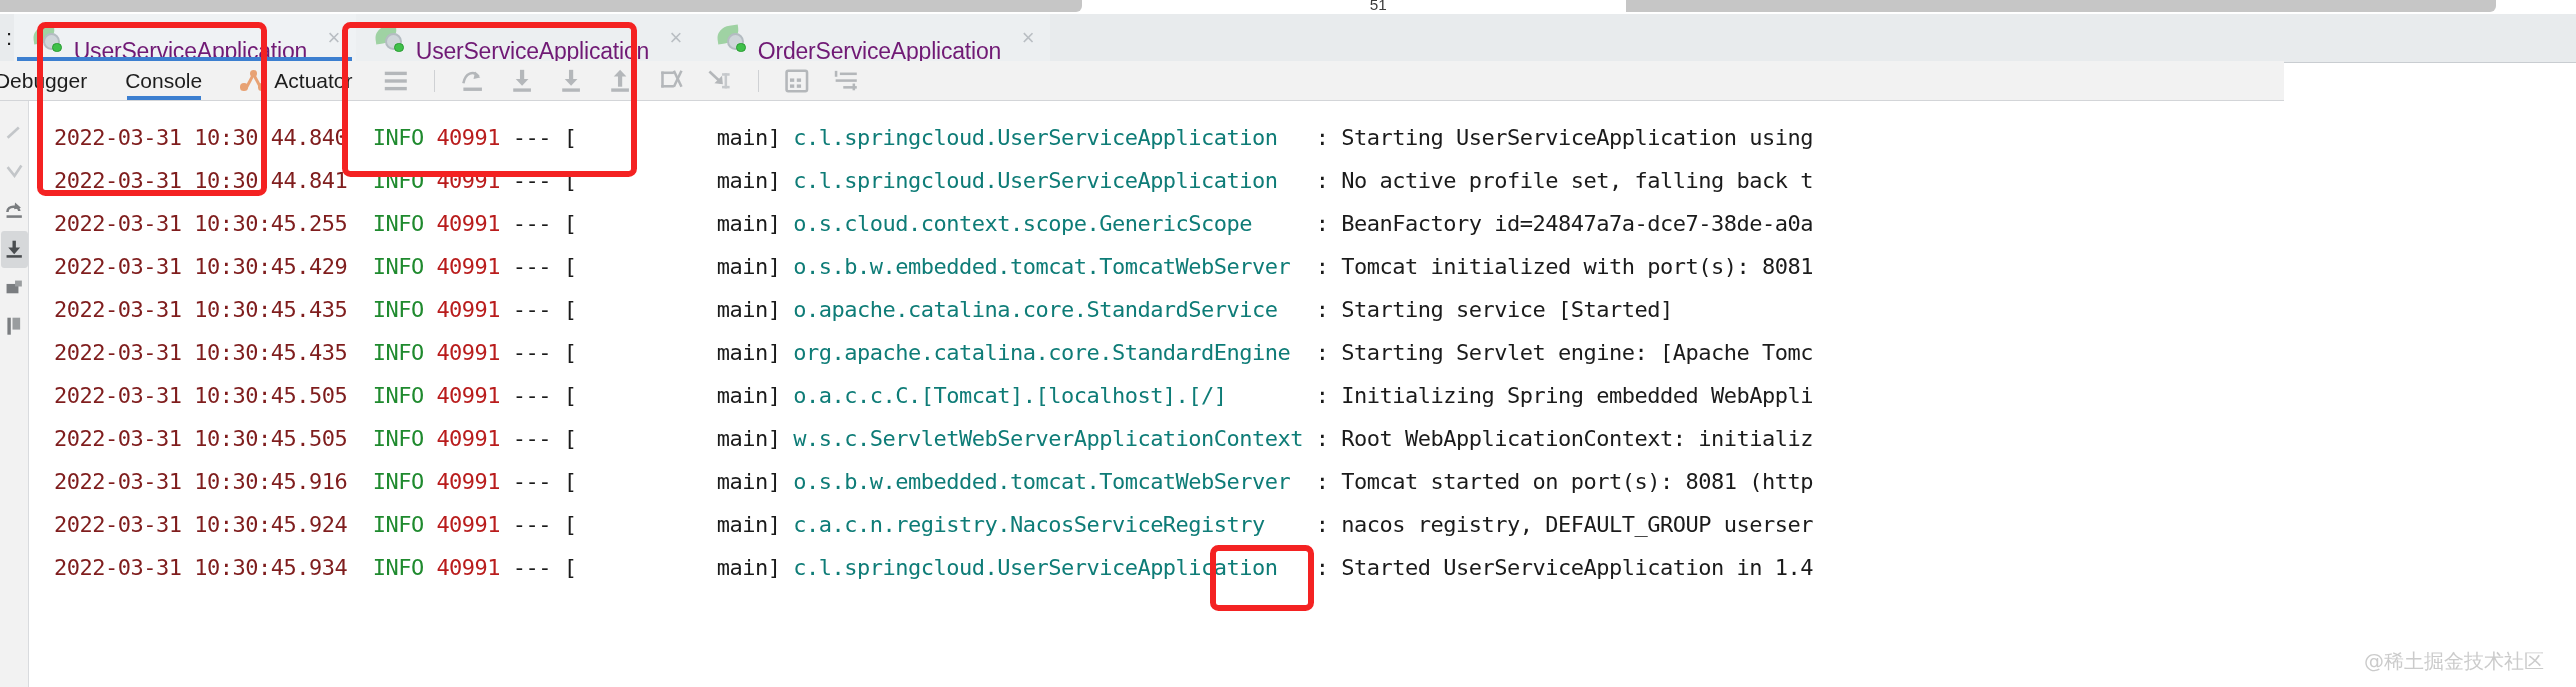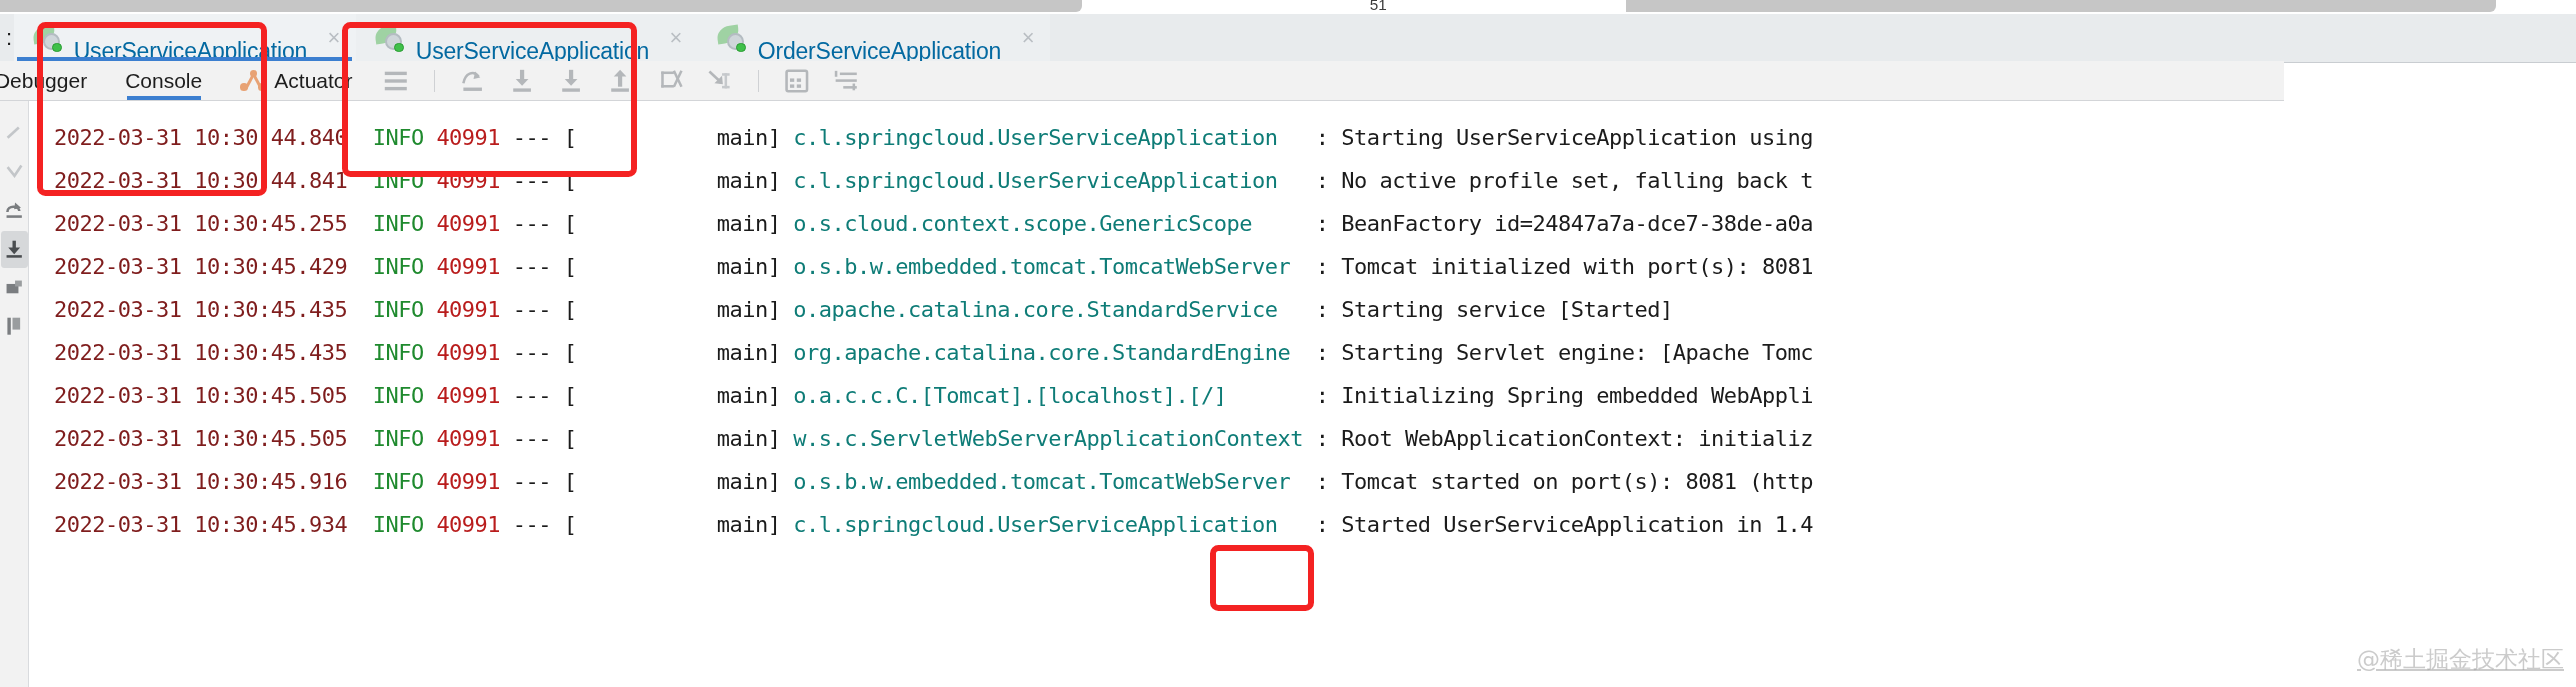--- a/index.html
+++ b/index.html
@@ -90,21 +90,21 @@
   }
   .run-tab.active::after {
     content: "";
     position: absolute;
     left: 3.4px; right: 3.4px; bottom: 0;
     height: 5.1px;
     background: #3c7fd0;
   }
   .run-tab-label {
     font-size: 23px;
-    color: #0369a1;
+    color: #701a75;
     font-family: "Liberation Sans", sans-serif;
     letter-spacing: -0.2px;
     margin-top: 28px;
   }
   .run-tab-close {
     font-size: 22px;
     color: #b9bec3;
     margin-left: 8.5px;
     line-height: 1;
   }
@@ -265,28 +265,27 @@
     box-sizing: border-box;
     pointer-events: none;
   }
   #annot-tab-1 { left: 37px;  top: 22px;  width: 230px; height: 174px; }
   #annot-tab-2 { left: 342px; top: 22px;  width: 295px; height: 155px; }
   #annot-port  { left: 1210px; top: 545px; width: 104px; height: 66px; }
 
   
   .watermark {
     position: absolute;
-    right: 12px;
+    right: 32px;
     bottom: 12px;
-    font-size: 23px;
+    font-size: 20px;
     color: rgba(160,160,160,0.55);
     font-family: "DejaVu Sans", sans-serif;
     pointer-events: none;
     white-space: nowrap;
-    text-decoration: underline;
   }
 </style>
 </head>
 <body>
 
 <div class="top-strip">
   <div class="grey-bar"></div>
   <div class="grey-bar-2"></div>
   <div class="partial-tabnum">51</div>
 </div>
@@ -474,20 +473,21 @@
 <div class="console" id="console-output">
     <div class="logline"><span class="c-ts">2022-03-31 10:30:44.840  </span><span class="c-level">INFO </span><span class="c-pid">40991 </span><span class="c-dash">--- </span><span class="c-thread">[           main] </span><span class="c-logger">c.l.springcloud.UserServiceApplication   </span><span class="c-msg">: </span><span class="c-msg">Starting UserServiceApplication using</span></div>
     <div class="logline"><span class="c-ts">2022-03-31 10:30:44.841  </span><span class="c-level">INFO </span><span class="c-pid">40991 </span><span class="c-dash">--- </span><span class="c-thread">[           main] </span><span class="c-logger">c.l.springcloud.UserServiceApplication   </span><span class="c-msg">: </span><span class="c-msg">No active profile set, falling back t</span></div>
     <div class="logline"><span class="c-ts">2022-03-31 10:30:45.255  </span><span class="c-level">INFO </span><span class="c-pid">40991 </span><span class="c-dash">--- </span><span class="c-thread">[           main] </span><span class="c-logger">o.s.cloud.context.scope.GenericScope     </span><span class="c-msg">: </span><span class="c-msg">BeanFactory id=24847a7a-dce7-38de-a0a</span></div>
     <div class="logline"><span class="c-ts">2022-03-31 10:30:45.429  </span><span class="c-level">INFO </span><span class="c-pid">40991 </span><span class="c-dash">--- </span><span class="c-thread">[           main] </span><span class="c-logger">o.s.b.w.embedded.tomcat.TomcatWebServer  </span><span class="c-msg">: </span><span class="c-msg">Tomcat initialized with port(s): 8081</span></div>
     <div class="logline"><span class="c-ts">2022-03-31 10:30:45.435  </span><span class="c-level">INFO </span><span class="c-pid">40991 </span><span class="c-dash">--- </span><span class="c-thread">[           main] </span><span class="c-logger">o.apache.catalina.core.StandardService   </span><span class="c-msg">: </span><span class="c-msg">Starting service [Started]</span></div>
     <div class="logline"><span class="c-ts">2022-03-31 10:30:45.435  </span><span class="c-level">INFO </span><span class="c-pid">40991 </span><span class="c-dash">--- </span><span class="c-thread">[           main] </span><span class="c-logger">org.apache.catalina.core.StandardEngine  </span><span class="c-msg">: </span><span class="c-msg">Starting Servlet engine: [Apache Tomc</span></div>
     <div class="logline"><span class="c-ts">2022-03-31 10:30:45.505  </span><span class="c-level">INFO </span><span class="c-pid">40991 </span><span class="c-dash">--- </span><span class="c-thread">[           main] </span><span class="c-logger">o.a.c.c.C.[Tomcat].[localhost].[/]       </span><span class="c-msg">: </span><span class="c-msg">Initializing Spring embedded WebAppli</span></div>
     <div class="logline"><span class="c-ts">2022-03-31 10:30:45.505  </span><span class="c-level">INFO </span><span class="c-pid">40991 </span><span class="c-dash">--- </span><span class="c-thread">[           main] </span><span class="c-logger">w.s.c.ServletWebServerApplicationContext </span><span class="c-msg">: </span><span class="c-msg">Root WebApplicationContext: initializ</span></div>
     <div class="logline"><span class="c-ts">2022-03-31 10:30:45.916  </span><span class="c-level">INFO </span><span class="c-pid">40991 </span><span class="c-dash">--- </span><span class="c-thread">[           main] </span><span class="c-logger">o.s.b.w.embedded.tomcat.TomcatWebServer  </span><span class="c-msg">: </span><span class="c-msg">Tomcat started on port(s): 8081 (http</span></div>
+    <div class="logline"><span class="c-ts">2022-03-31 10:30:45.924  </span><span class="c-level">INFO </span><span class="c-pid">40991 </span><span class="c-dash">--- </span><span class="c-thread">[           main] </span><span class="c-logger">c.a.c.n.registry.NacosServiceRegistry    </span><span class="c-msg">: </span><span class="c-msg">nacos registry, DEFAULT_GROUP userser</span></div>
     <div class="logline"><span class="c-ts">2022-03-31 10:30:45.934  </span><span class="c-level">INFO </span><span class="c-pid">40991 </span><span class="c-dash">--- </span><span class="c-thread">[           main] </span><span class="c-logger">c.l.springcloud.UserServiceApplication   </span><span class="c-msg">: </span><span class="c-msg">Started UserServiceApplication in 1.4</span></div>
   </div>
 
 <div class="annot" id="annot-tab-1"></div>
 <div class="annot" id="annot-tab-2"></div>
 <div class="annot" id="annot-port"></div>
 
 <div class="watermark">@稀土掘金技术社区</div>
 
 

